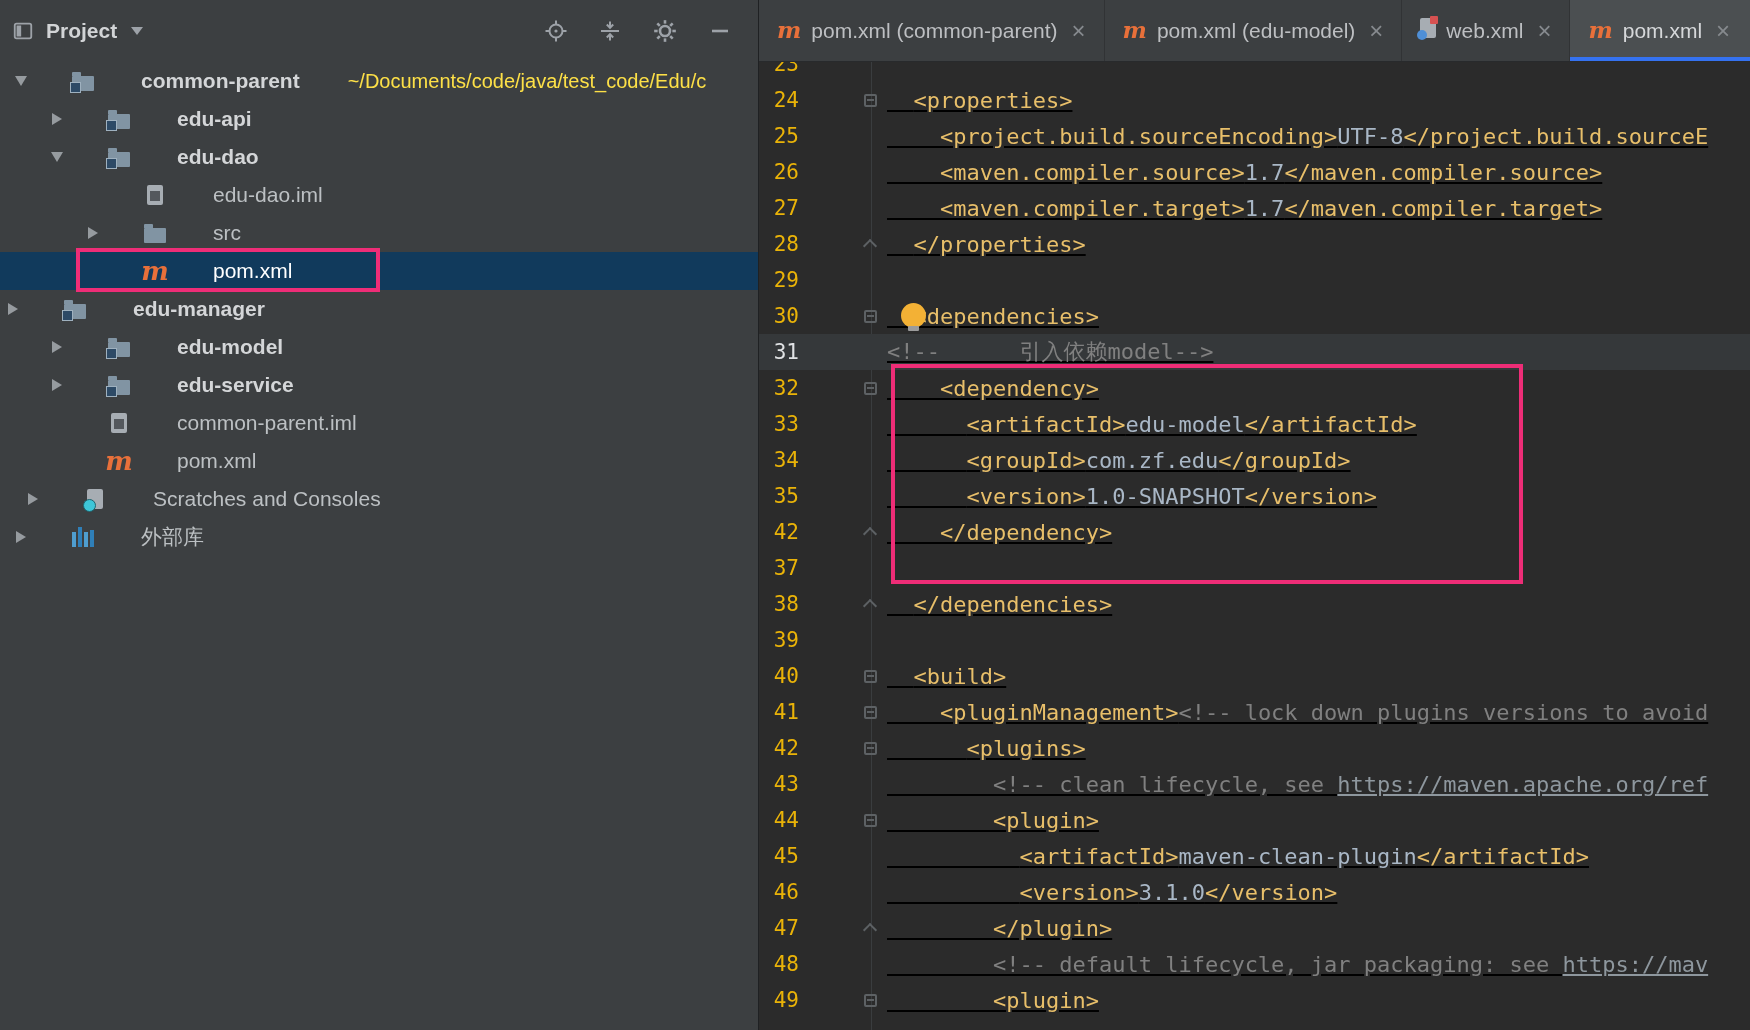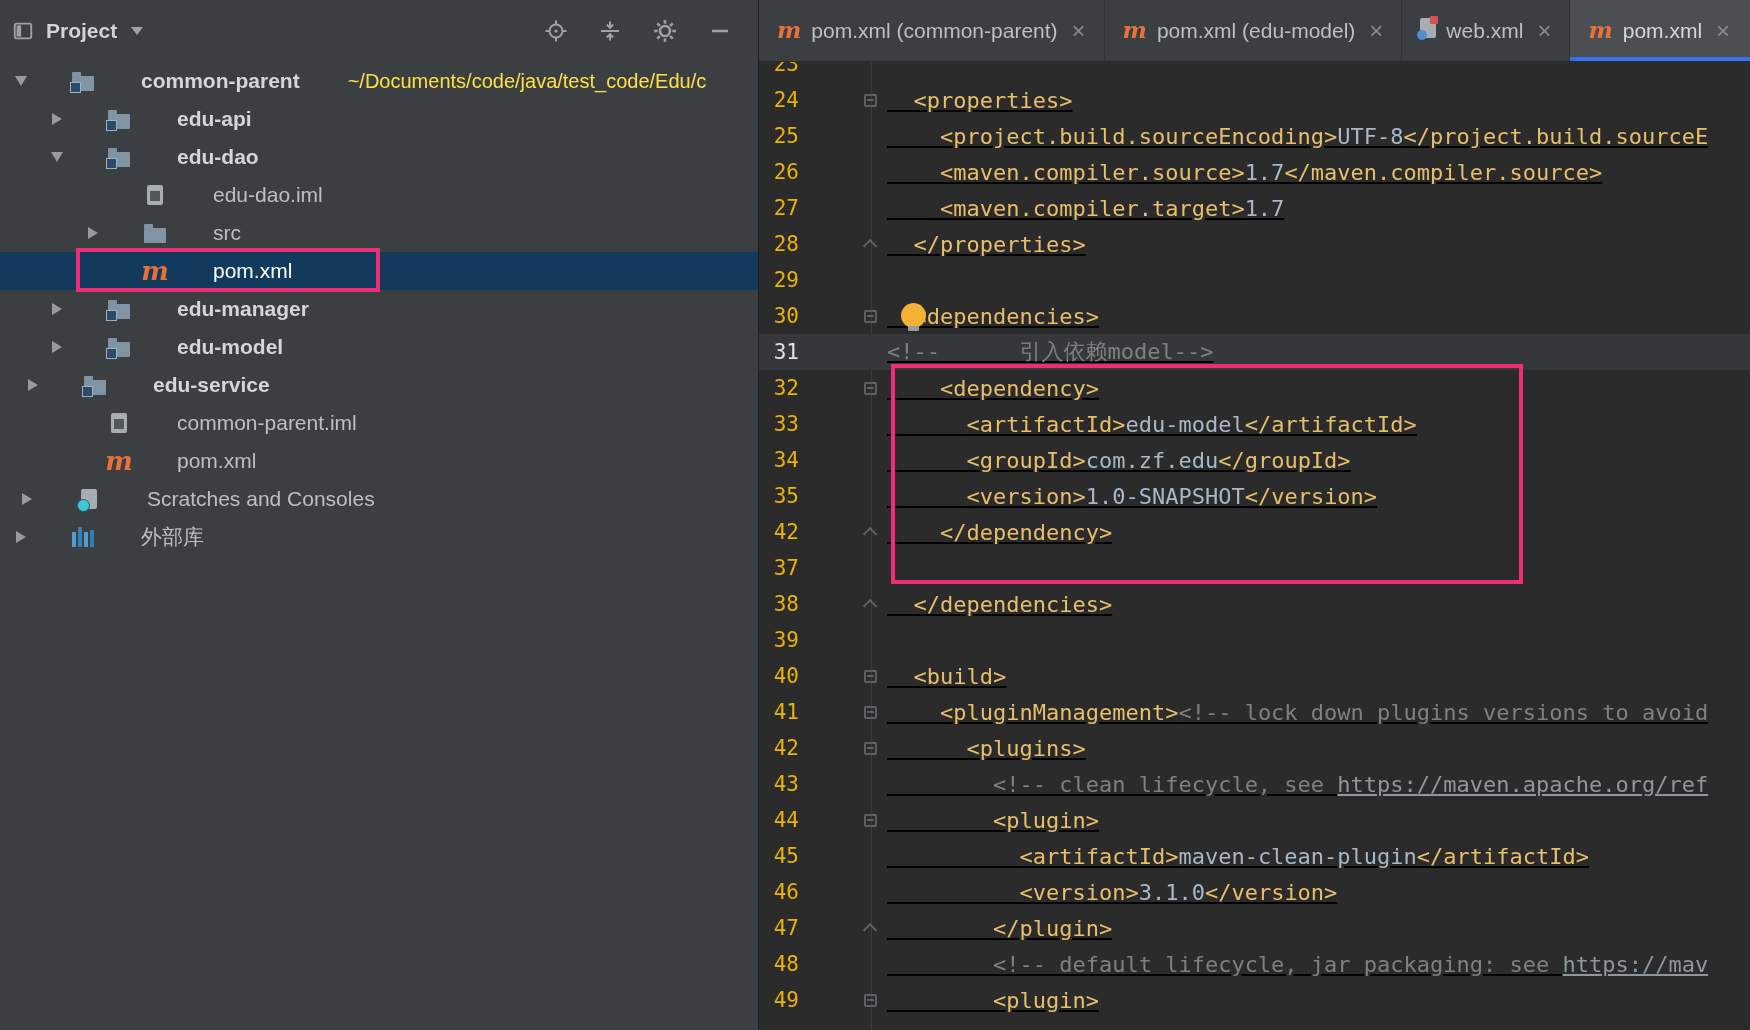--- a/index.html
+++ b/index.html
@@ -187,56 +187,56 @@
           </span>
           <span class="tlabel">src</span>
         </div>
         <div class="tree-row selected" style="padding-left: 80px;">
           <span class="arrow none"></span>
           <span class="titem-icon">
             <span class="mvn">m</span>
           </span>
           <span class="tlabel">pom.xml</span>
         </div>
-        <div class="tree-row" style="padding-left: 44px;">
+        <div class="tree-row" style="">
           <span class="arrow right"></span>
           <span class="titem-icon">
             <span class="folder mod"></span>
           </span>
           <span class="tlabel bold">edu-manager</span>
         </div>
         <div class="tree-row" style="padding-left: 44px;">
           <span class="arrow right"></span>
           <span class="titem-icon">
             <span class="folder mod"></span>
           </span>
           <span class="tlabel bold">edu-model</span>
         </div>
-        <div class="tree-row" style="padding-left: 20px;">
+        <div class="tree-row" style="padding-left: 44px;">
           <span class="arrow right"></span>
           <span class="titem-icon">
             <span class="folder mod"></span>
           </span>
           <span class="tlabel bold">edu-service</span>
         </div>
         <div class="tree-row" style="padding-left: 44px;">
           <span class="arrow none"></span>
           <span class="titem-icon">
             <span class="page iml"></span>
           </span>
           <span class="tlabel">common-parent.iml</span>
         </div>
         <div class="tree-row" style="padding-left: 44px;">
           <span class="arrow none"></span>
           <span class="titem-icon">
             <span class="mvn">m</span>
           </span>
           <span class="tlabel">pom.xml</span>
         </div>
-        <div class="tree-row" style="padding-left: 14px; text-align: right;">
+        <div class="tree-row" style="padding-left: 20px; text-align: right;">
           <span class="arrow right"></span>
           <span class="titem-icon">
             <span class="page scratch"></span>
           </span>
           <span class="tlabel">Scratches and Consoles</span>
         </div>
         <div class="tree-row" style="padding-left: 8px;">
           <span class="arrow right"></span>
           <span class="titem-icon">
             <span class="libbars">
@@ -275,21 +275,21 @@
           <span class="tab-close">×</span>
         </div>
       </div>
     <div class="editor">
       <div class="gutter-vline"></div>
       <div id="lines">
           <div class="line"><span class="ln">23</span><span class="fold"></span><span class="code"></span></div>
           <div class="line"><span class="ln">24</span><span class="fold"><span class="fs"></span></span><span class="code"><span class="tok-ws">  </span><span class="tok-tag">&lt;properties&gt;</span></span></div>
           <div class="line"><span class="ln">25</span><span class="fold"></span><span class="code"><span class="tok-ws">    </span><span class="tok-tag">&lt;project.build.sourceEncoding&gt;</span><span class="tok-text">UTF-8</span><span class="tok-tag">&lt;/project.build.sourceE</span></span></div>
           <div class="line"><span class="ln">26</span><span class="fold"></span><span class="code"><span class="tok-ws">    </span><span class="tok-tag">&lt;maven.compiler.source&gt;</span><span class="tok-text">1.7</span><span class="tok-tag">&lt;/maven.compiler.source&gt;</span></span></div>
-          <div class="line"><span class="ln">27</span><span class="fold"></span><span class="code"><span class="tok-ws">    </span><span class="tok-tag">&lt;maven.compiler.target&gt;</span><span class="tok-text">1.7</span></span></div>
+          <div class="line"><span class="ln">27</span><span class="fold"></span><span class="code"><span class="tok-ws">    </span><span class="tok-tag">&lt;maven.compiler.target&gt;</span><span class="tok-text">1.7</span><span class="tok-tag">&lt;/maven.compiler.target&gt;</span></span></div>
           <div class="line"><span class="ln">28</span><span class="fold"><span class="fe"></span></span><span class="code"><span class="tok-ws">  </span><span class="tok-tag">&lt;/properties&gt;</span></span></div>
           <div class="line"><span class="ln">29</span><span class="fold"></span><span class="code"></span></div>
           <div class="line"><span class="ln">30</span><span class="fold"><span class="fs"></span></span><span class="code"><span class="tok-ws">  </span><span class="tok-tag">&lt;dependencies&gt;</span></span><span class="bulb"></span></div>
           <div class="line active"><span class="ln">31</span><span class="fold"></span><span class="code"><span class="tok-comment">&lt;!--      引入依赖model--&gt;</span></span></div>
           <div class="line"><span class="ln">32</span><span class="fold"><span class="fs"></span></span><span class="code"><span class="tok-ws">    </span><span class="tok-tag">&lt;dependency&gt;</span></span></div>
           <div class="line"><span class="ln">33</span><span class="fold"></span><span class="code"><span class="tok-ws">      </span><span class="tok-tag">&lt;artifactId&gt;</span><span class="tok-text">edu-model</span><span class="tok-tag">&lt;/artifactId&gt;</span></span></div>
           <div class="line"><span class="ln">34</span><span class="fold"></span><span class="code"><span class="tok-ws">      </span><span class="tok-tag">&lt;groupId&gt;</span><span class="tok-text">com.zf.edu</span><span class="tok-tag">&lt;/groupId&gt;</span></span></div>
           <div class="line"><span class="ln">35</span><span class="fold"></span><span class="code"><span class="tok-ws">      </span><span class="tok-tag">&lt;version&gt;</span><span class="tok-text">1.0-SNAPSHOT</span><span class="tok-tag">&lt;/version&gt;</span></span></div>
           <div class="line"><span class="ln">42</span><span class="fold"><span class="fe"></span></span><span class="code"><span class="tok-ws">    </span><span class="tok-tag">&lt;/dependency&gt;</span></span></div>
           <div class="line"><span class="ln">37</span><span class="fold"></span><span class="code"></span></div>

